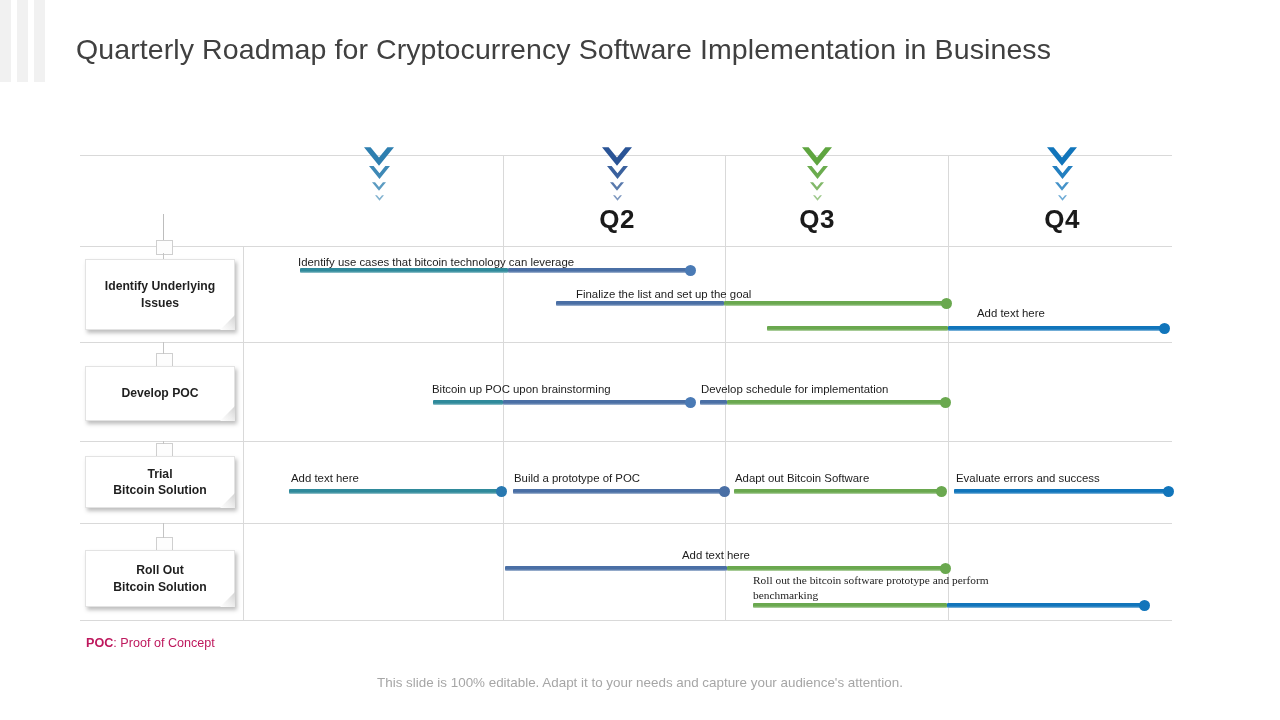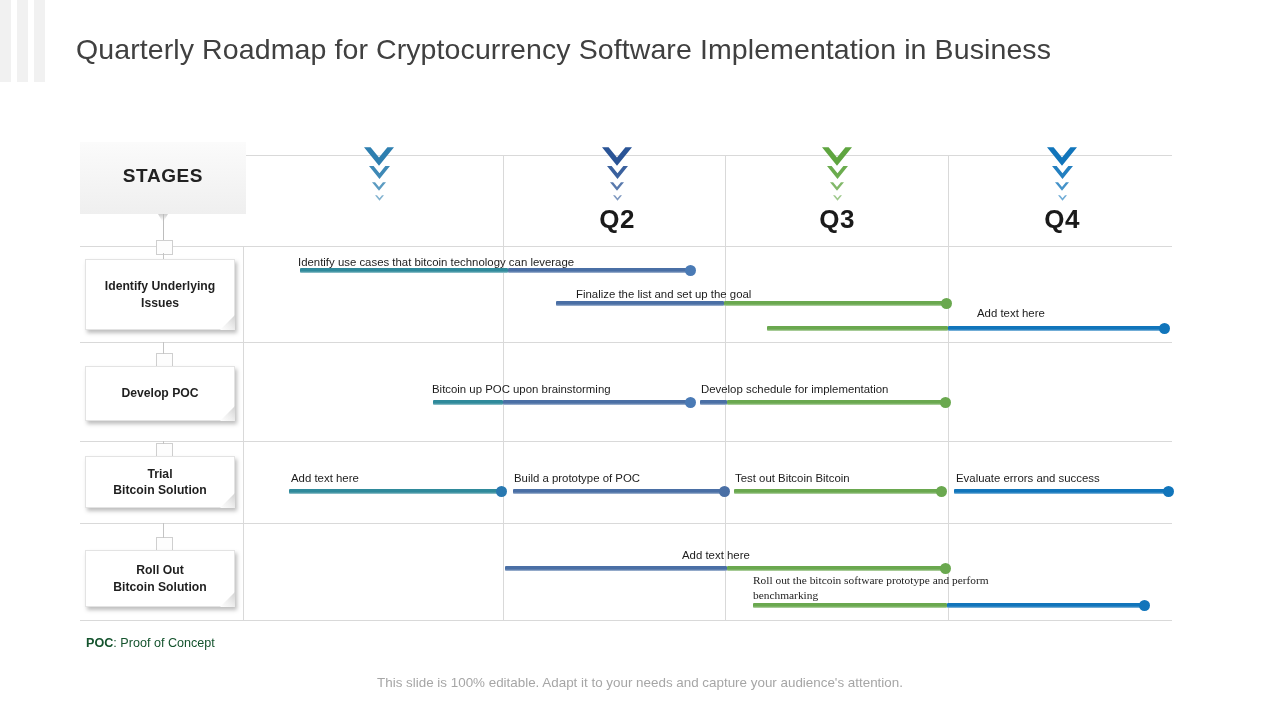--- a/index.html
+++ b/index.html
@@ -70,21 +70,21 @@
 
   
   .barlabel{
     position:absolute;font-size:11.4px;color:#1c1c1c;white-space:nowrap;line-height:1.3;
   }
   .barwrap{position:absolute;height:5px;}
   .seg{position:absolute;top:0;height:5px;border-radius:1px;}
   .dot{position:absolute;width:11px;height:11px;border-radius:50%;top:-3px;}
 
   
-  #footnote{position:absolute;left:86px;top:636px;font-size:12.6px;color:#14532d;}
+  #footnote{position:absolute;left:86px;top:636px;font-size:12.6px;color:#be185d;}
   #footnote .strong{font-weight:bold;}
   #caption{
     position:absolute;left:0;top:675px;width:1280px;text-align:center;
     font-size:13.4px;color:#a6a6a6;
   }
 </style>
 </head>
 <body>
 
 <div id="left-stripes">
@@ -103,23 +103,20 @@
       <div class="hline" style="top: 187px; background: rgb(217, 217, 217);"></div>
       <div class="hline" style="top: 286px; background: rgb(217, 217, 217);"></div>
       <div class="hline" style="top: 368px; background: rgb(217, 217, 217);"></div>
       <div class="hline" style="top: 465px; background: rgb(217, 217, 217);"></div>
       <div class="vline" style="left: 163px; top: 91px; height: 374px; background: rgb(217, 217, 217);"></div>
       <div class="vline" style="left: 423px; top: 0px; height: 465px; background: rgb(217, 217, 217);"></div>
       <div class="vline" style="left: 645px; top: 0px; height: 465px; background: rgb(217, 217, 217);"></div>
       <div class="vline" style="left: 868px; top: 0px; height: 465px; background: rgb(217, 217, 217);"></div>
     </div>
 
-  <div id="stages-banner">
-    <span class="lbl">STAGES</span>
-  </div>
   <div id="stages-tail"></div>
 
   <div id="quarter-layer">
       <div class="qhead" style="left: 239px;">
         <div class="chevstack">
           <span class="chev" style="margin-left: -15px; top: 0px;"><svg width="30" height="19" viewBox="0 0 100 62" style="opacity: 1;">
               <path d="M0,0 L22,0 L50,34 L78,0 L100,0 L50,62 Z" fill="#2e7fb0"></path>
             </svg></span>
           <span class="chev" style="margin-left: -10.5px; top: 18px;"><svg width="21" height="13" viewBox="0 0 100 62" style="opacity: 0.92;">
               <path d="M0,0 L22,0 L50,34 L78,0 L100,0 L50,62 Z" fill="#2e7fb0"></path>
@@ -142,21 +139,21 @@
             </svg></span>
           <span class="chev" style="margin-left: -7px; top: 30px;"><svg width="14" height="9" viewBox="0 0 100 62" style="opacity: 0.78;">
               <path d="M0,0 L22,0 L50,34 L78,0 L100,0 L50,62 Z" fill="#2a5496"></path>
             </svg></span>
           <span class="chev" style="margin-left: -4.5px; top: 40px;"><svg width="9" height="6" viewBox="0 0 100 62" style="opacity: 0.6;">
               <path d="M0,0 L22,0 L50,34 L78,0 L100,0 L50,62 Z" fill="#2a5496"></path>
             </svg></span>
         </div>
         <div class="qlabel">Q2</div>
       </div>
-      <div class="qhead" style="left: 697px;">
+      <div class="qhead" style="left: 677px;">
         <div class="chevstack">
           <span class="chev" style="margin-left: -15px; top: 0px;"><svg width="30" height="19" viewBox="0 0 100 62" style="opacity: 1;">
               <path d="M0,0 L22,0 L50,34 L78,0 L100,0 L50,62 Z" fill="#5fa540"></path>
             </svg></span>
           <span class="chev" style="margin-left: -10.5px; top: 18px;"><svg width="21" height="13" viewBox="0 0 100 62" style="opacity: 0.92;">
               <path d="M0,0 L22,0 L50,34 L78,0 L100,0 L50,62 Z" fill="#5fa540"></path>
             </svg></span>
           <span class="chev" style="margin-left: -7px; top: 30px;"><svg width="14" height="9" viewBox="0 0 100 62" style="opacity: 0.78;">
               <path d="M0,0 L22,0 L50,34 L78,0 L100,0 L50,62 Z" fill="#5fa540"></path>
             </svg></span>
@@ -244,21 +241,21 @@
       <div class="barlabel" style="left: 211px; top: 316px;">Add text here</div>
       <div class="barwrap" style="left: 209px; top: 334px; width: 214px;">
         <div class="seg" style="left: 0px; width: 214px; background: linear-gradient(rgb(47, 138, 155) 0%, rgb(47, 138, 155) 62%, rgba(255, 255, 255, 0.55) 100%), rgb(47, 138, 155);"></div>
         <div class="dot" style="left: 207px; background: rgb(40, 120, 176);"></div>
       </div>
       <div class="barlabel" style="left: 434px; top: 316px;">Build a prototype of POC</div>
       <div class="barwrap" style="left: 433px; top: 334px; width: 213px;">
         <div class="seg" style="left: 0px; width: 213px; background: linear-gradient(rgb(74, 111, 165) 0%, rgb(74, 111, 165) 62%, rgba(255, 255, 255, 0.55) 100%), rgb(74, 111, 165);"></div>
         <div class="dot" style="left: 206px; background: rgb(74, 111, 165);"></div>
       </div>
-      <div class="barlabel" style="left: 655px; top: 316px;">Test out Bitcoin Bitcoin</div>
+      <div class="barlabel" style="left: 655px; top: 316px;">Adapt out Bitcoin Software</div>
       <div class="barwrap" style="left: 654px; top: 334px; width: 209px;">
         <div class="seg" style="left: 0px; width: 209px; background: linear-gradient(rgb(106, 168, 79) 0%, rgb(106, 168, 79) 62%, rgba(255, 255, 255, 0.55) 100%), rgb(106, 168, 79);"></div>
         <div class="dot" style="left: 202px; background: rgb(106, 168, 79);"></div>
       </div>
       <div class="barlabel" style="left: 876px; top: 316px;">Evaluate errors and success</div>
       <div class="barwrap" style="left: 874px; top: 334px; width: 216px;">
         <div class="seg" style="left: 0px; width: 216px; background: linear-gradient(rgb(17, 117, 187) 0%, rgb(17, 117, 187) 62%, rgba(255, 255, 255, 0.55) 100%), rgb(17, 117, 187);"></div>
         <div class="dot" style="left: 209px; background: rgb(17, 117, 187);"></div>
       </div>
       <div class="barlabel" style="left: 602px; top: 393px;">Add text here</div>

